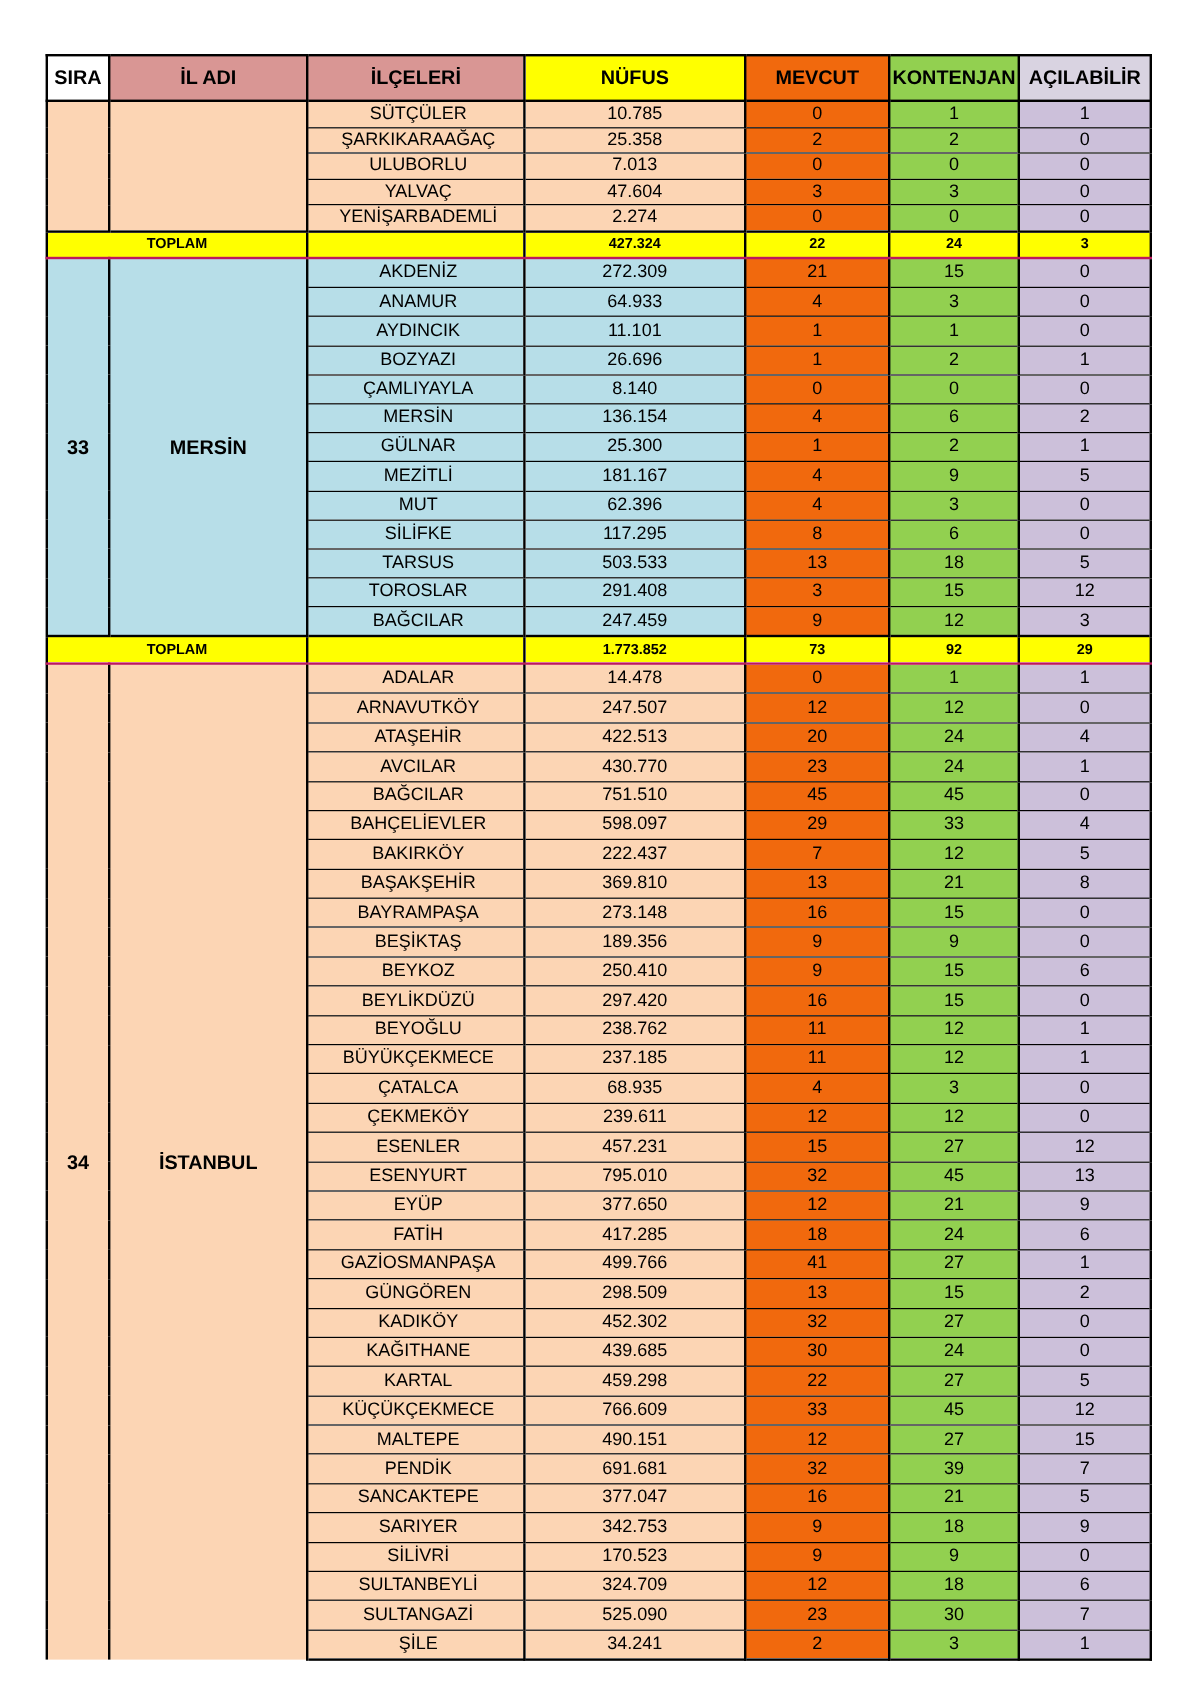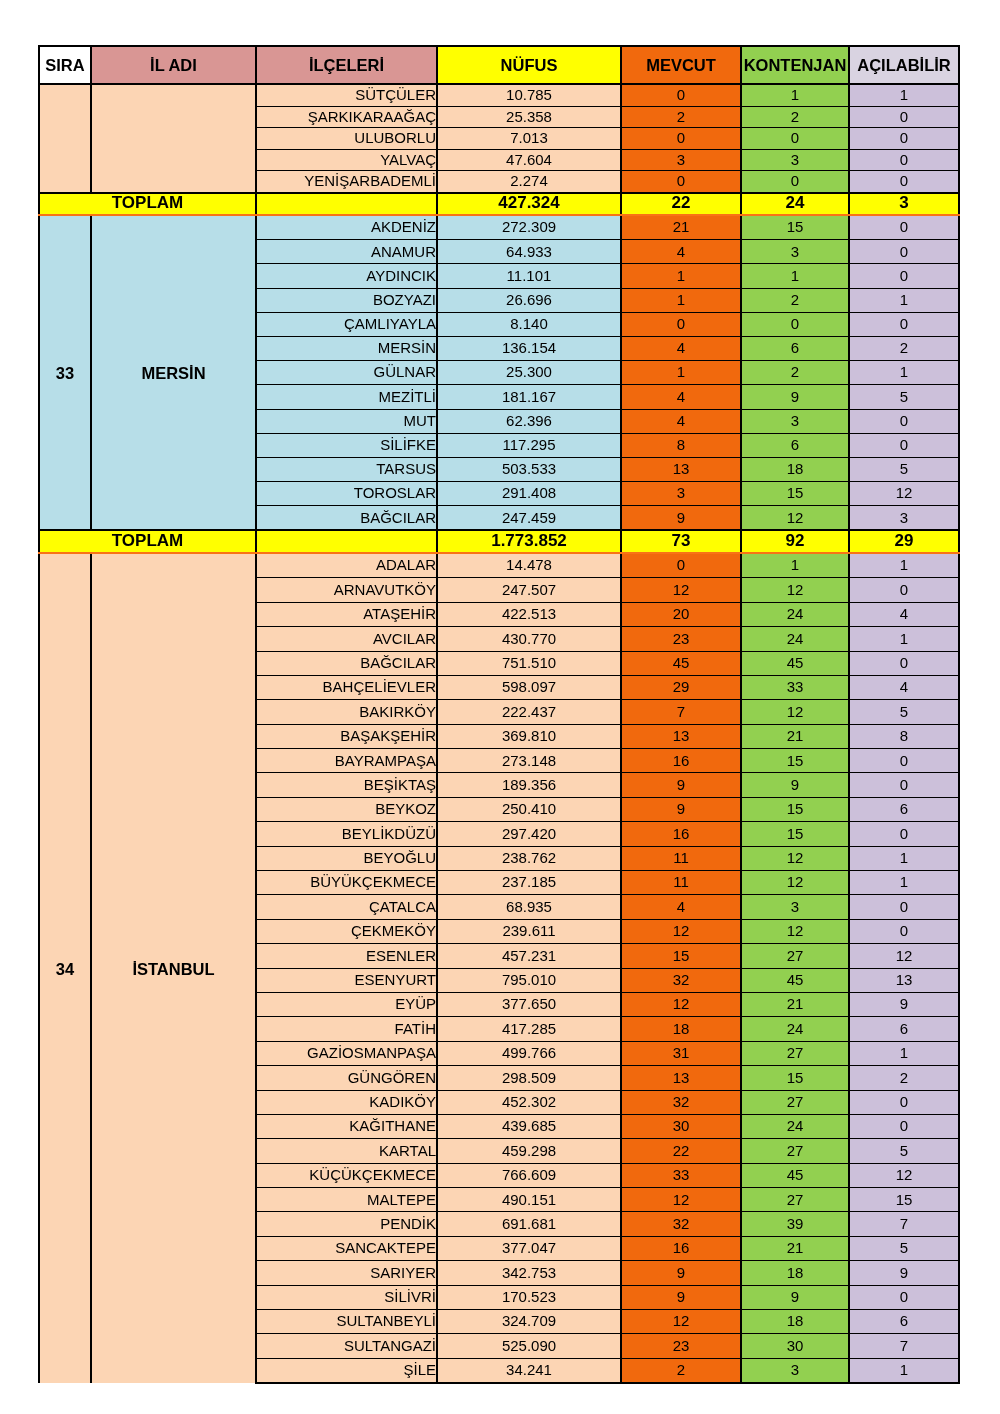--- a/index.html
+++ b/index.html
@@ -52,42 +52,42 @@
   .green-h  { background: var(--green); }
   .lav-h    { background: var(--lavender-header); margin-top: 28px; }
 
   
   .peach       { background: var(--peach); }
   .blue        { background: var(--blue); }
   .orange-cell { background: var(--orange); }
   .green-cell  { background: var(--green); }
   .lav-cell    { background: var(--lavender); }
 
-  .name { text-align: right; padding-left: 4px; vertical-align: middle; }
+  .name { text-align: center; padding-left: 4px; vertical-align: middle; }
   .num  { text-align: center; vertical-align: middle; }
 
   .merge {
     text-align: center;
     vertical-align: middle;
     font-weight: bold;
     font-size: 16.5px;
   }
   .no-bottom { border-bottom: none; }
 
   
   .s0 td  { height: 20.5px; }
   .s1 td  { height: 23.2px; }
   .s2 td  { height: 23.4px; }
 
   tr.toplam td {
     background: var(--toplam-yellow);
     font-weight: bold;
-    font-size: 17px;
+    font-size: 12px;
     border-top: 2px solid #000;
-    border-bottom: 2px solid #f97316;
+    border-bottom: 2px solid #be185d;
     height: 20.5px;
   }
   tr.toplam .toplam-label { text-align: center; vertical-align: middle; }
   tr.last-row td { border-bottom: 2px solid #000000; }
 </style>
 </head>
 <body>
 
 <div class="page">
   <table class="grid">
@@ -396,21 +396,21 @@
         <tr class="s2">
           <td class="name peach">FATİH</td>
           <td class="num peach">417.285</td>
           <td class="num orange-cell">18</td>
           <td class="num green-cell">24</td>
           <td class="num lav-cell">6</td>
         </tr>
         <tr class="s2">
           <td class="name peach">GAZİOSMANPAŞA</td>
           <td class="num peach">499.766</td>
-          <td class="num orange-cell">31</td>
+          <td class="num orange-cell">41</td>
           <td class="num green-cell">27</td>
           <td class="num lav-cell">1</td>
         </tr>
         <tr class="s2">
           <td class="name peach">GÜNGÖREN</td>
           <td class="num peach">298.509</td>
           <td class="num orange-cell">13</td>
           <td class="num green-cell">15</td>
           <td class="num lav-cell">2</td>
         </tr>

